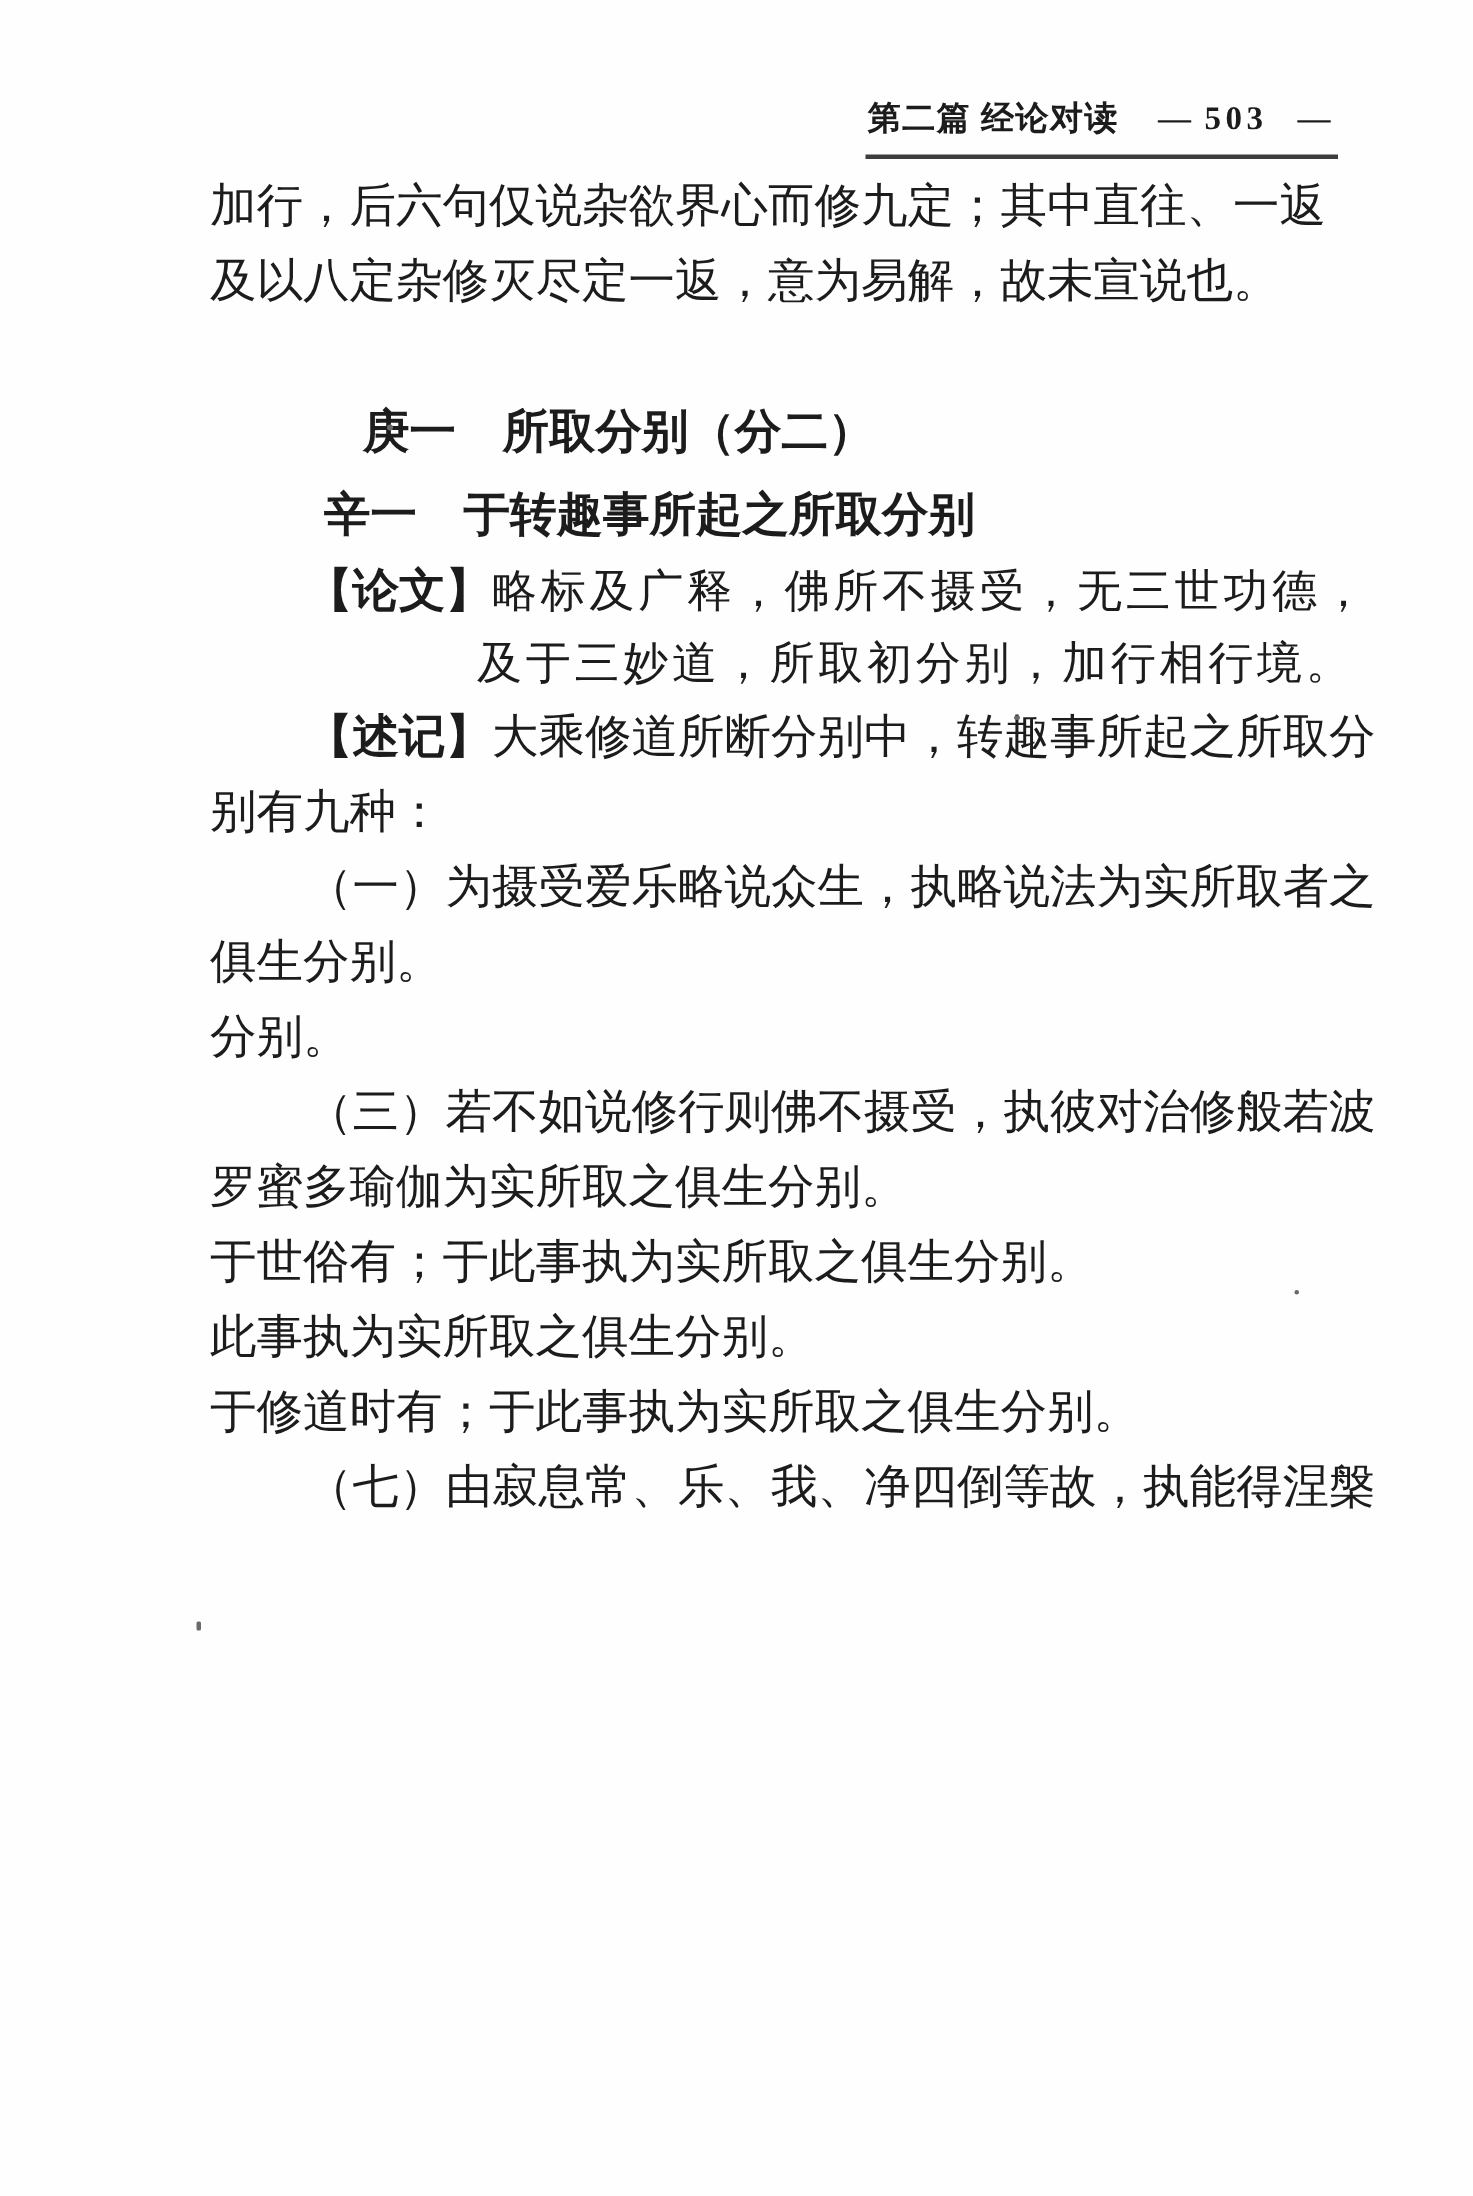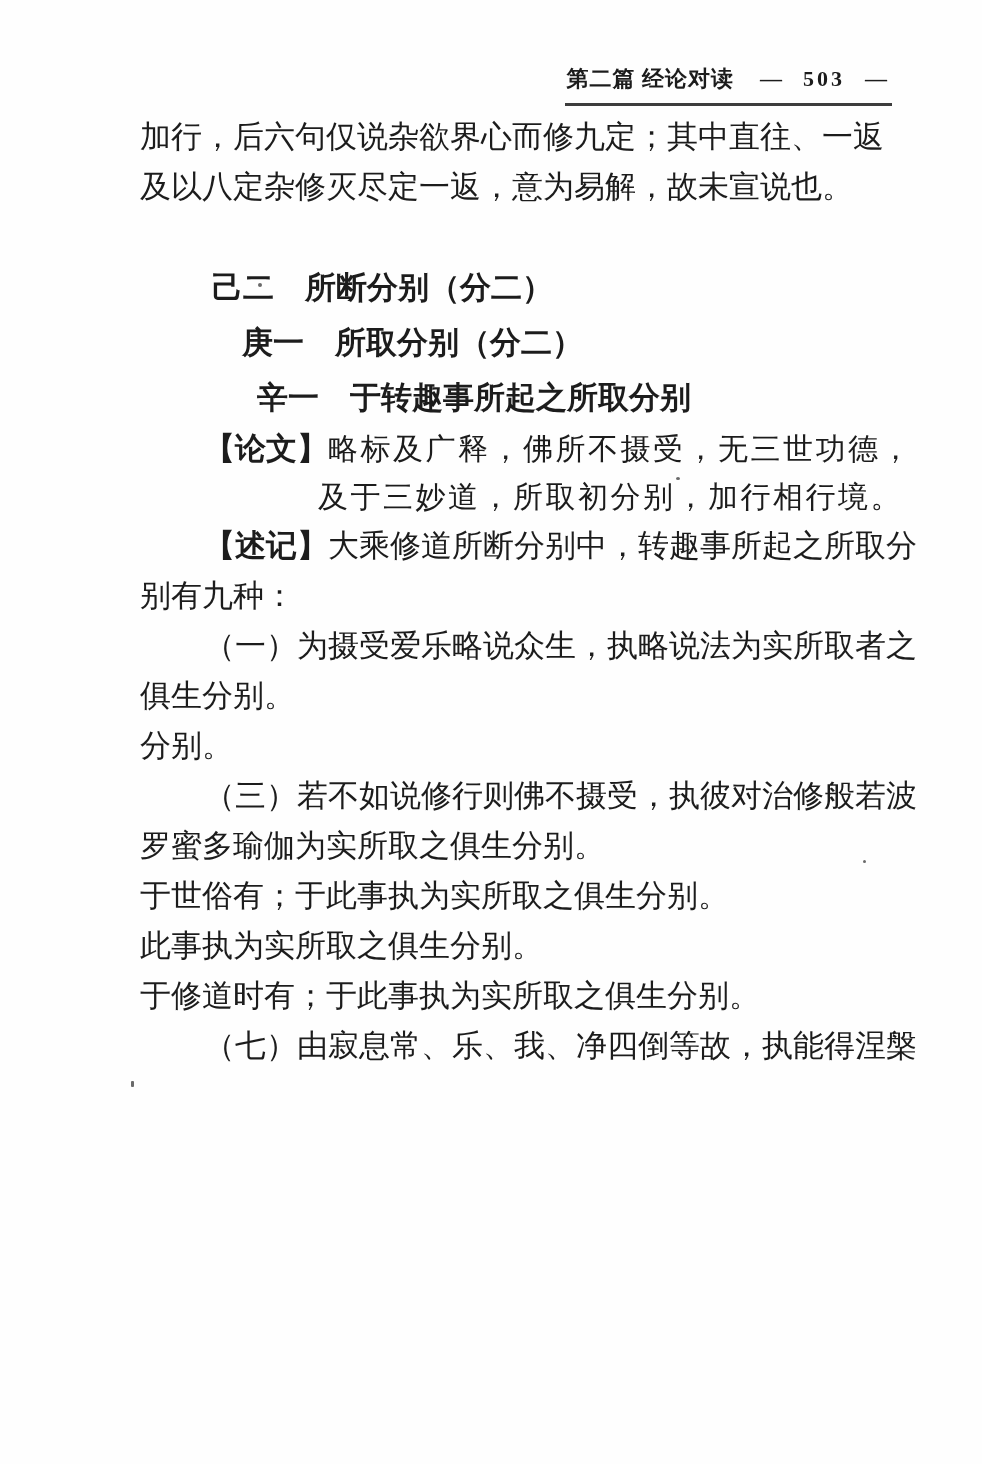--- a/index.html
+++ b/index.html
@@ -18,35 +18,35 @@
   
   .header{
     position:absolute;top:64px;right:90px;
     font-size:22px;font-weight:bold;
     letter-spacing:1px;
     padding:0 4px 9px 2px;
     border-bottom:3px solid #3d3d3d;
     white-space:nowrap;
   }
   .header .hsep{display:inline-block;margin-left:26px;font-weight:bold;}
-  .header .hnum{display:inline-block;margin-left:20px;letter-spacing:3px;}
+  .header .hnum{display:inline-block;margin-left:8px;letter-spacing:3px;}
   .header .hsep2{display:inline-block;margin-left:20px;font-weight:bold;}
   
   .column{
     position:absolute;left:140px;top:112px;width:800px;
     font-size:31px;
     line-height:50px;
     white-space:nowrap;
   }
   .line{height:50px;}
   .gap{height:48px;}
   .heading{height:55px;line-height:55px;font-weight:bold;}
   .h1{margin-left:72px;}
   .h2{margin-left:102px;}
-  .h3{margin-left:117px;}
+  .h3{margin-left:76px;}
   .h-title{margin-left:31px;}
   .indent{margin-left:64px;}
   .tag{font-weight:bold;}
   .verse{height:48px;line-height:48px;}
   .kai{
     font-size:30px;
     letter-spacing:2.5px;
   }
   .verse-cont{margin-left:178px;}
   
@@ -63,23 +63,20 @@
     <span>第二篇 经论对读</span><span class="hsep">—</span><span class="hnum">503</span><span class="hsep2">—</span>
   </div>
 
   <div class="column">
 
     <div class="line">加行，后六句仅说杂欲界心而修九定；其中直往、一返</div>
     <div class="line">及以八定杂修灭尽定一返，意为易解，故未宣说也。</div>
 
     <div class="gap"></div>
 
-    <div class="heading h1">
-      <span>己二</span><span class="h-title">所断分别（分二）</span>
-    </div>
     <div class="heading h2">
       <span>庚一</span><span class="h-title">所取分别（分二）</span>
     </div>
     <div class="heading h3">
       <span>辛一</span><span class="h-title">于转趣事所起之所取分别</span>
     </div>
 
     <div class="verse indent">
       <span class="tag">【论文】</span><span class="kai">略标及广释，佛所不摄受，无三世功德，</span>
     </div>

